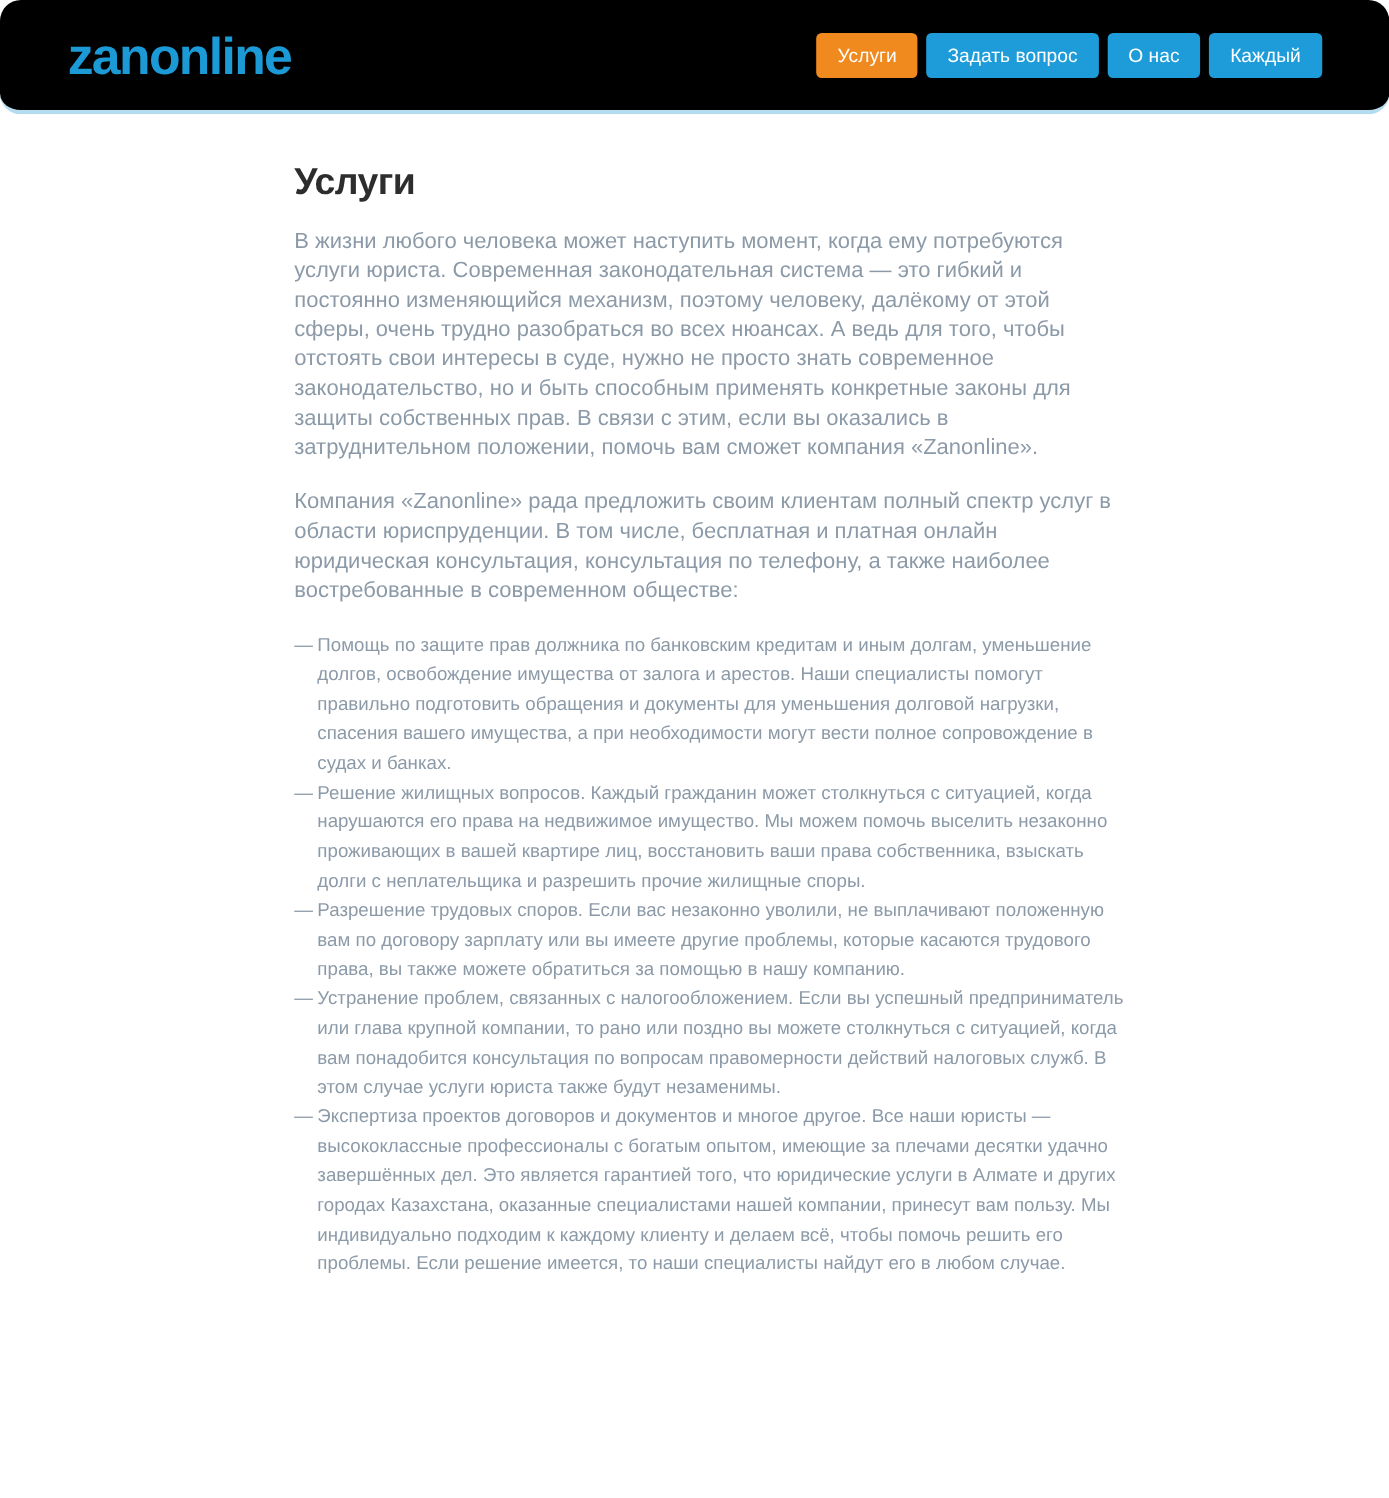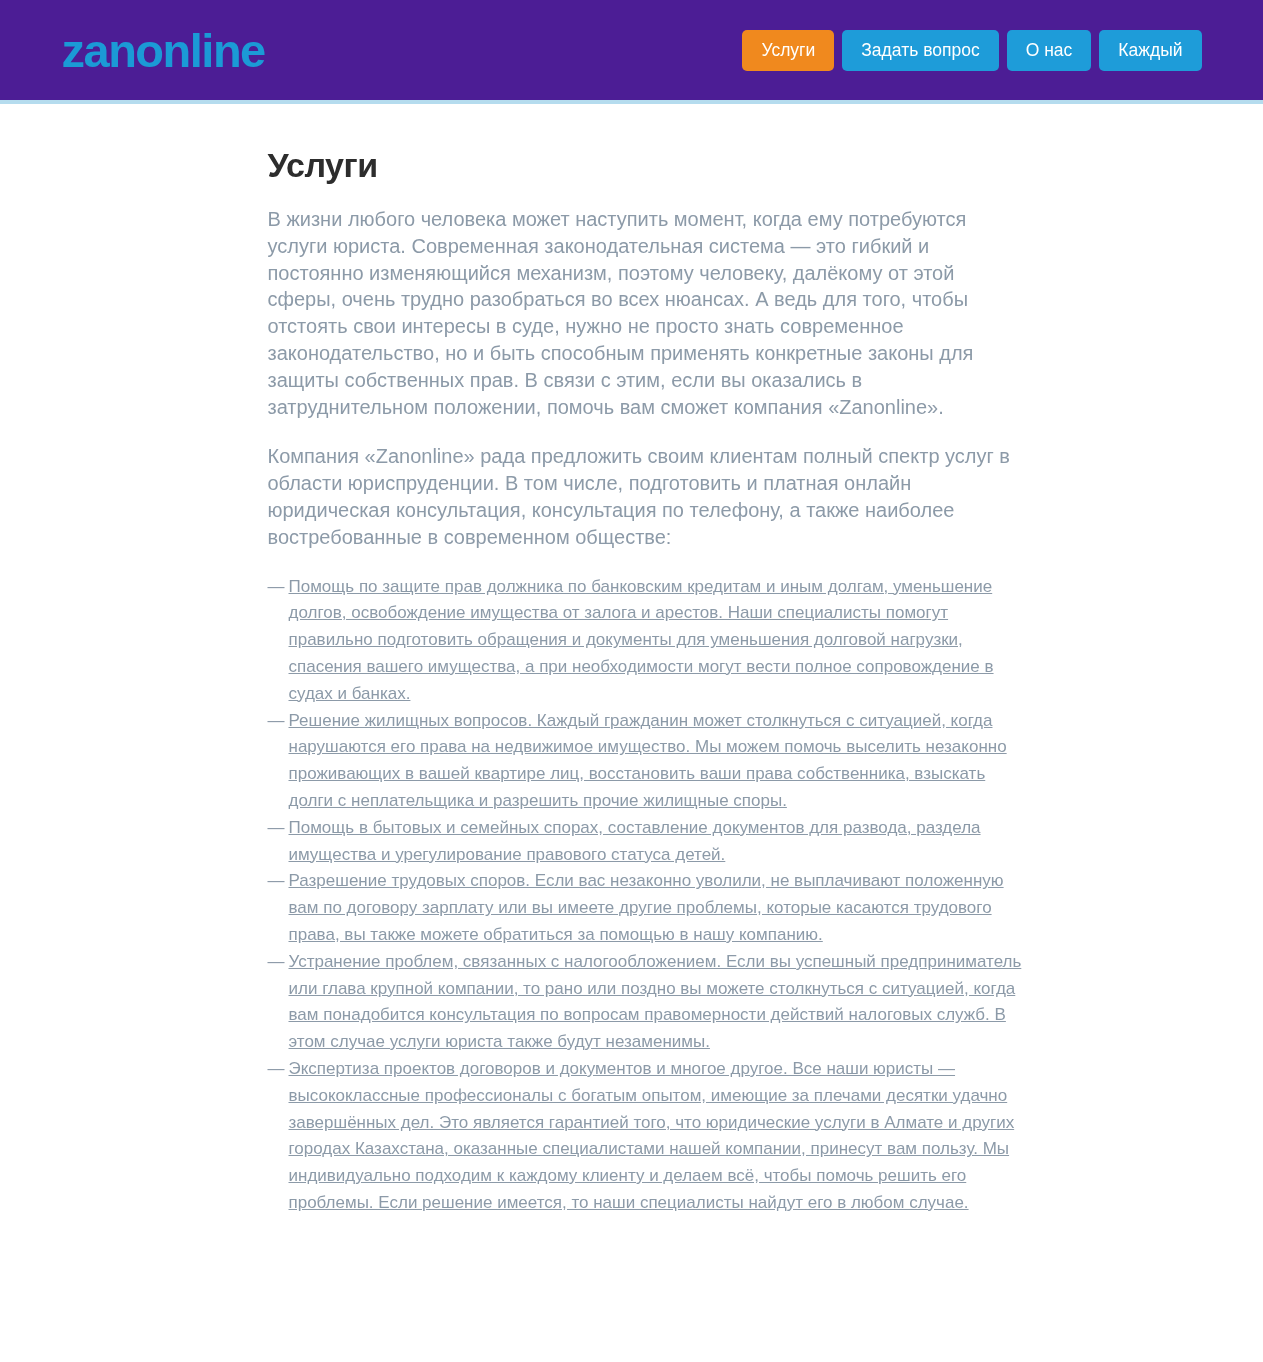--- a/index.html
+++ b/index.html
@@ -7,23 +7,24 @@
   body {
     width: 1263px;
     margin: 0 auto;
     font-family: "Liberation Sans", "DejaVu Sans", sans-serif;
     -webkit-font-smoothing: antialiased;
   }
   .container { width: 1170px; margin: 0 auto; padding: 0 15px; }
 
   
   .site-header {
-    background: #4c1d95;
+    background: #000000;
     border-bottom: 4px solid #b5dcee;
     height: 104px;
+    border-radius: 19px;
   }
   .site-header .container {
     height: 100%;
     display: flex;
     align-items: center;
     justify-content: space-between;
   }
   .logo {
     font-size: 47px;
     font-weight: 700;
@@ -75,21 +76,20 @@
     color: #8c9aa8;
     margin-bottom: 23px;
   }
   .services-list { list-style: none; }
   .services-list li {
     position: relative;
     font-size: 17px;
     line-height: 26.8px;
     color: #8c9aa8;
     padding-left: 21px;
-    text-decoration: underline;
   }
   .services-list li::before {
     content: "—";
     position: absolute;
     left: 0;
     top: 0;
     color: #8c9aa8;
   }
 </style>
 </head>
@@ -113,24 +113,23 @@
       </button>
     </nav>
   </div>
 </header>
 
 <main class="main">
   <div class="container">
     <div class="content-col">
       <h1 class="page-title">Услуги</h1>
       <p>В жизни любого человека может наступить момент, когда ему потребуются услуги юриста. Современная законодательная система — это гибкий и постоянно изменяющийся механизм, поэтому человеку, далёкому от этой сферы, очень трудно разобраться во всех нюансах. А ведь для того, чтобы отстоять свои интересы в суде, нужно не просто знать современное законодательство, но и быть способным применять конкретные законы для защиты собственных прав. В связи с этим, если вы оказались в затруднительном положении, помочь вам сможет компания «Zanonline».</p>
-      <p>Компания «Zanonline» рада предложить своим клиентам полный спектр услуг в области юриспруденции. В том числе, подготовить и платная онлайн юридическая консультация, консультация по телефону, а также наиболее востребованные в современном обществе:</p>
+      <p>Компания «Zanonline» рада предложить своим клиентам полный спектр услуг в области юриспруденции. В том числе, бесплатная и платная онлайн юридическая консультация, консультация по телефону, а также наиболее востребованные в современном обществе:</p>
       <ul class="services-list">
         <li>Помощь по защите прав должника по банковским кредитам и иным долгам, уменьшение долгов, освобождение имущества от залога и арестов. Наши специалисты помогут правильно подготовить обращения и документы для уменьшения долговой нагрузки, спасения вашего имущества, а при необходимости могут вести полное сопровождение в судах и банках.</li>
         <li>Решение жилищных вопросов. Каждый гражданин может столкнуться с ситуацией, когда нарушаются его права на недвижимое имущество. Мы можем помочь выселить незаконно проживающих в вашей квартире лиц, восстановить ваши права собственника, взыскать долги с неплательщика и разрешить прочие жилищные споры.</li>
-        <li>Помощь в бытовых и семейных спорах, составление документов для развода, раздела имущества и урегулирование правового статуса детей.</li>
         <li>Разрешение трудовых споров. Если вас незаконно уволили, не выплачивают положенную вам по договору зарплату или вы имеете другие проблемы, которые касаются трудового права, вы также можете обратиться за помощью в нашу компанию.</li>
         <li>Устранение проблем, связанных с налогообложением. Если вы успешный предприниматель или глава крупной компании, то рано или поздно вы можете столкнуться с ситуацией, когда вам понадобится консультация по вопросам правомерности действий налоговых служб. В этом случае услуги юриста также будут незаменимы.</li>
         <li>Экспертиза проектов договоров и документов и многое другое. Все наши юристы — высококлассные профессионалы с богатым опытом, имеющие за плечами десятки удачно завершённых дел. Это является гарантией того, что юридические услуги в Алмате и других городах Казахстана, оказанные специалистами нашей компании, принесут вам пользу. Мы индивидуально подходим к каждому клиенту и делаем всё, чтобы помочь решить его проблемы. Если решение имеется, то наши специалисты найдут его в любом случае.</li>
       </ul>
     </div>
   </div>
 </main>
 
 </body></html>

